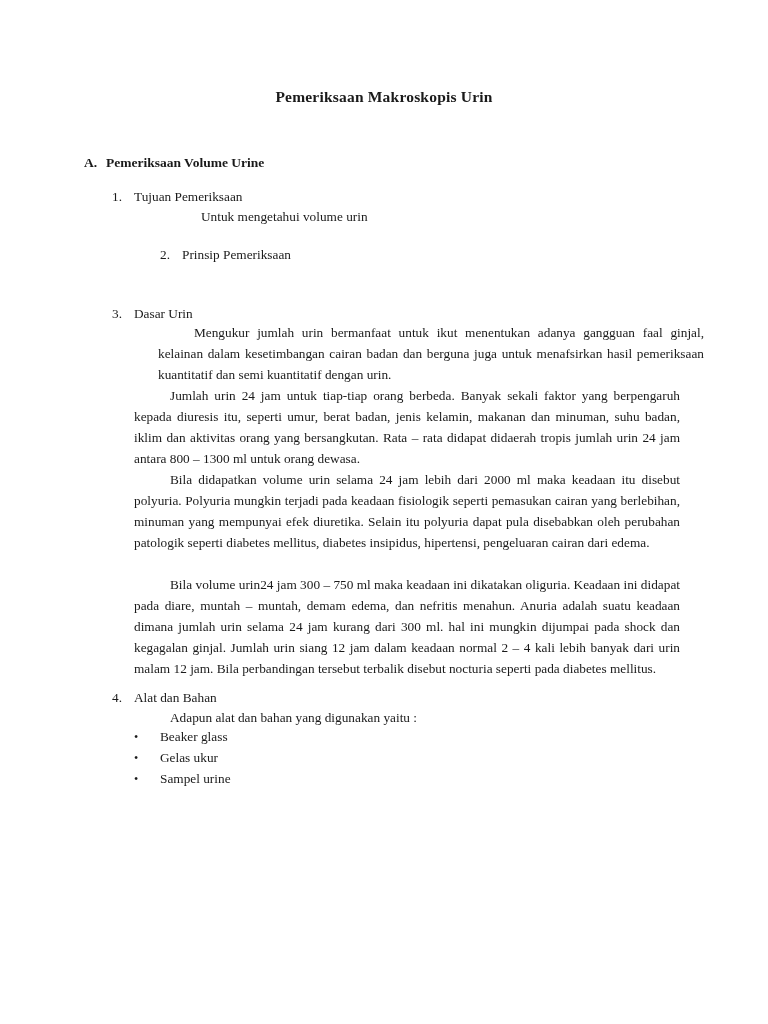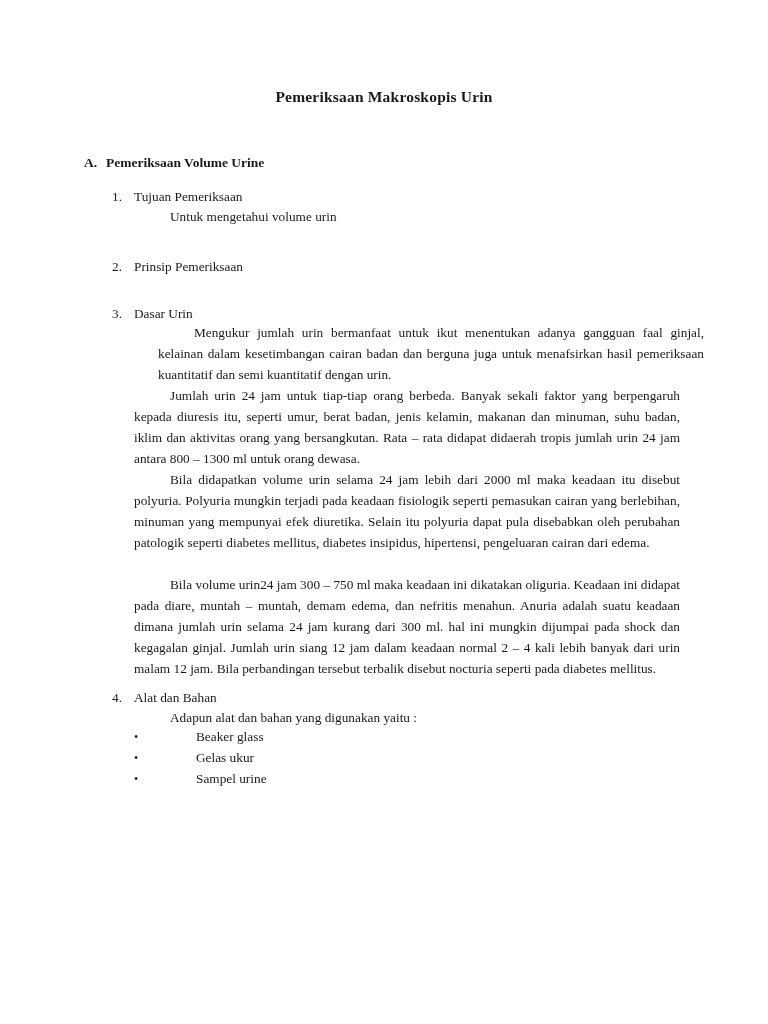--- a/index.html
+++ b/index.html
@@ -95,40 +95,39 @@
     align-items: baseline;
   }
   .bullet-dot {
     display: inline-block;
     width: 26px;
     font-size: 12px;
     line-height: 21px;
   }
   .bullet-text {
     display: inline-block;
-    margin-left: 36px;
   }
 </style>
 </head>
 <body>
 
 <div class="page">
 
   <div class="doc-title">Pemeriksaan Makroskopis Urin</div>
 
   <div class="section-head">
     <span class="marker">A.</span><span>Pemeriksaan Volume Urine</span>
   </div>
 
   <div class="num-item" style="top:186px;">
     <span class="marker">1.</span><span>Tujuan Pemeriksaan</span>
   </div>
-  <div class="sub-line" style="top:206px;">Untuk mengetahui volume urin</div>
+  <div class="sub-line" style="top:206px;margin-left:31px;">Untuk mengetahui volume urin</div>
 
-  <div class="num-item" style="top:256px;">
+  <div class="num-item" style="top:244px;margin-left:48px;">
     <span class="marker">2.</span><span>Prinsip Pemeriksaan</span>
   </div>
 
   <div class="num-item" style="top:303px;">
     <span class="marker">3.</span><span>Dasar Urin</span>
   </div>
 
   <div class="para" style="top:322px;margin-left:24px;">Mengukur jumlah urin bermanfaat untuk ikut menentukan adanya gangguan faal ginjal, kelainan dalam kesetimbangan cairan badan dan berguna juga untuk menafsirkan hasil pemeriksaan kuantitatif dan semi kuantitatif dengan urin.</div>
 
   <div class="para" style="top:385px;">Jumlah urin 24 jam untuk tiap-tiap orang berbeda. Banyak sekali faktor yang berpengaruh kepada diuresis itu, seperti umur, berat badan, jenis kelamin, makanan dan minuman, suhu badan, iklim dan aktivitas orang yang bersangkutan. Rata – rata didapat didaerah tropis jumlah urin 24 jam antara 800 – 1300 ml untuk orang dewasa.</div>

